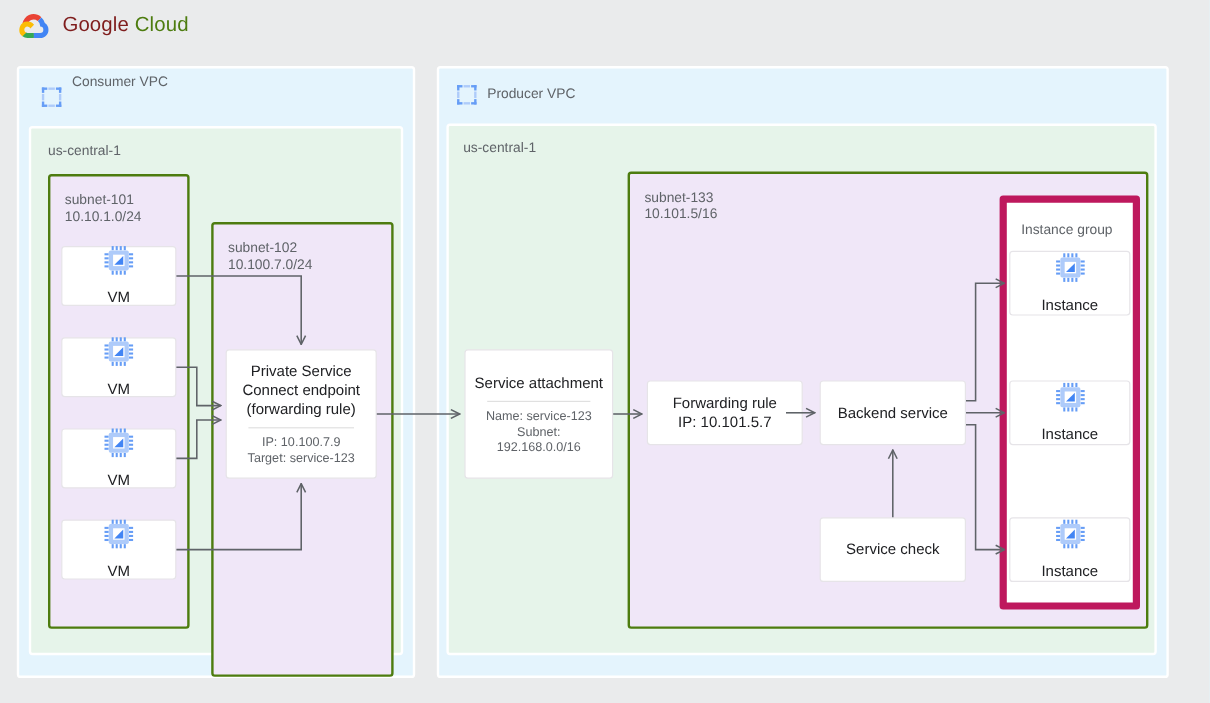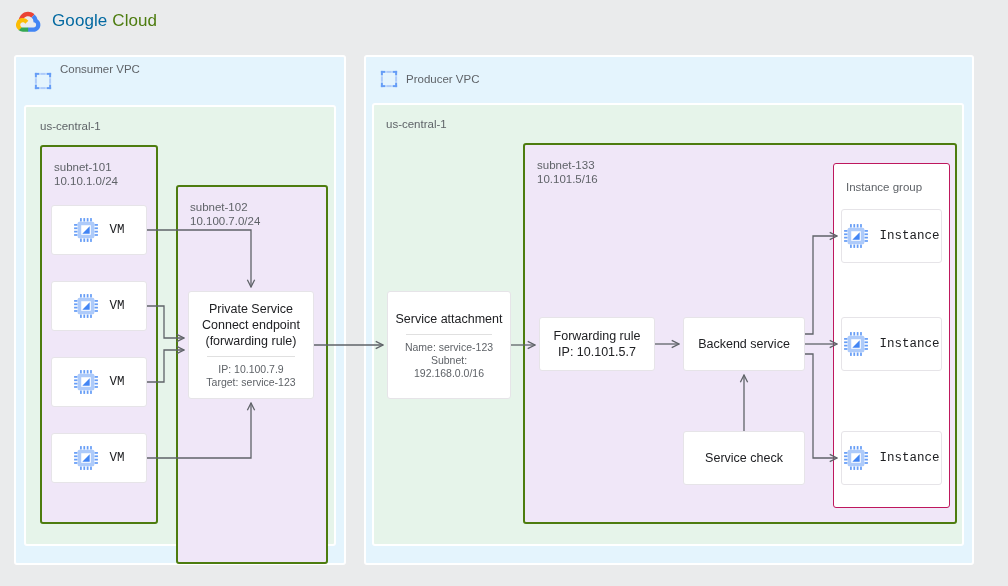--- a/index.html
+++ b/index.html
@@ -10,21 +10,21 @@
     font-family:"Liberation Sans", sans-serif;
     color:#3c4043;
     position:relative;
     overflow:hidden;
   }
 
   
   #header { position:absolute; left:16px; top:10px; display:flex; align-items:center; gap:10px; }
   #gc-logo { width:26px; height:22px; }
   #gc-wordmark { font-size:17px; letter-spacing:.1px; white-space:nowrap; }
-  #gc-wordmark .g { color:#0369a1; font-weight:500; }
+  #gc-wordmark .g { color:#7f1d1d; font-weight:500; }
   #gc-wordmark .c { color:#4d7c0f; font-weight:400; }
 
   
   #canvas { position:absolute; left:0; top:0; width:1008px; height:586px; }
   .box { position:absolute; }
 
   .vpc {
     background:#e4f4fd;
     border:2px solid #ffffff;
     border-radius:3px;
@@ -34,21 +34,21 @@
     border:2px solid #ffffff;
     border-radius:3px;
   }
   .subnet {
     background:#f0e7f8;
     border:2px solid #4d7c0f;
     border-radius:3px;
   }
   .group-box {
     background:#ffffff;
-    border:1px solid #be185d;
+    border:6px solid #be185d;
     border-radius:3px;
   }
 
   .lbl {
     position:absolute;
     font-size:11.5px;
     color:#5f6368;
     line-height:14px;
     white-space:pre;
   }
@@ -64,21 +64,21 @@
     border-radius:3px;
     display:flex;
     flex-direction:column;
     align-items:center;
     justify-content:center;
     text-align:center;
     font-size:12.5px;
     color:#202124;
     line-height:16px;
   }
-  .node.with-icon { flex-direction:row; gap:10px;font-family:Liberation Mono, monospace; }
+  .node.with-icon { flex-direction:column; gap:10px; }
   .node .ttl { font-size:12.5px; color:#202124; line-height:16px; white-space:pre-line; }
   .node .sub { font-size:10.5px; color:#5f6368; line-height:13px; white-space:pre-line; }
   .node hr.div {
     width:78%; height:0; border:0; border-top:1px solid #e0e0e0;
     margin:7px 0 6px 0;
   }
   .chip { width:26px; height:26px; flex:0 0 26px; }
 
   svg.wires { position:absolute; left:0; top:0; width:1008px; height:586px; pointer-events:none; }
 </style>
@@ -303,21 +303,21 @@
   </div>
 
   <div class="node" style="left:387px; top:291px; width:124px; height:108px; padding:14px 6px;">
     <span class="ttl">Service attachment</span>
     <hr class="div">
     <span class="sub">Name: service-123
 Subnet:
 192.168.0.0/16</span>
   </div>
 
-  <div class="node" style="left:539px; top:317px; width:116px; height:54px;">
+  <div class="node" style="left:539px; top:317px; width:130px; height:54px;">
     <span class="ttl">Forwarding rule
 IP: 10.101.5.7</span>
   </div>
 
   <div class="node" style="left:683px; top:317px; width:122px; height:54px;">
     <span class="ttl">Backend service</span>
   </div>
 
   <div class="node" style="left:683px; top:431px; width:122px; height:54px;">
     <span class="ttl">Service check</span>

